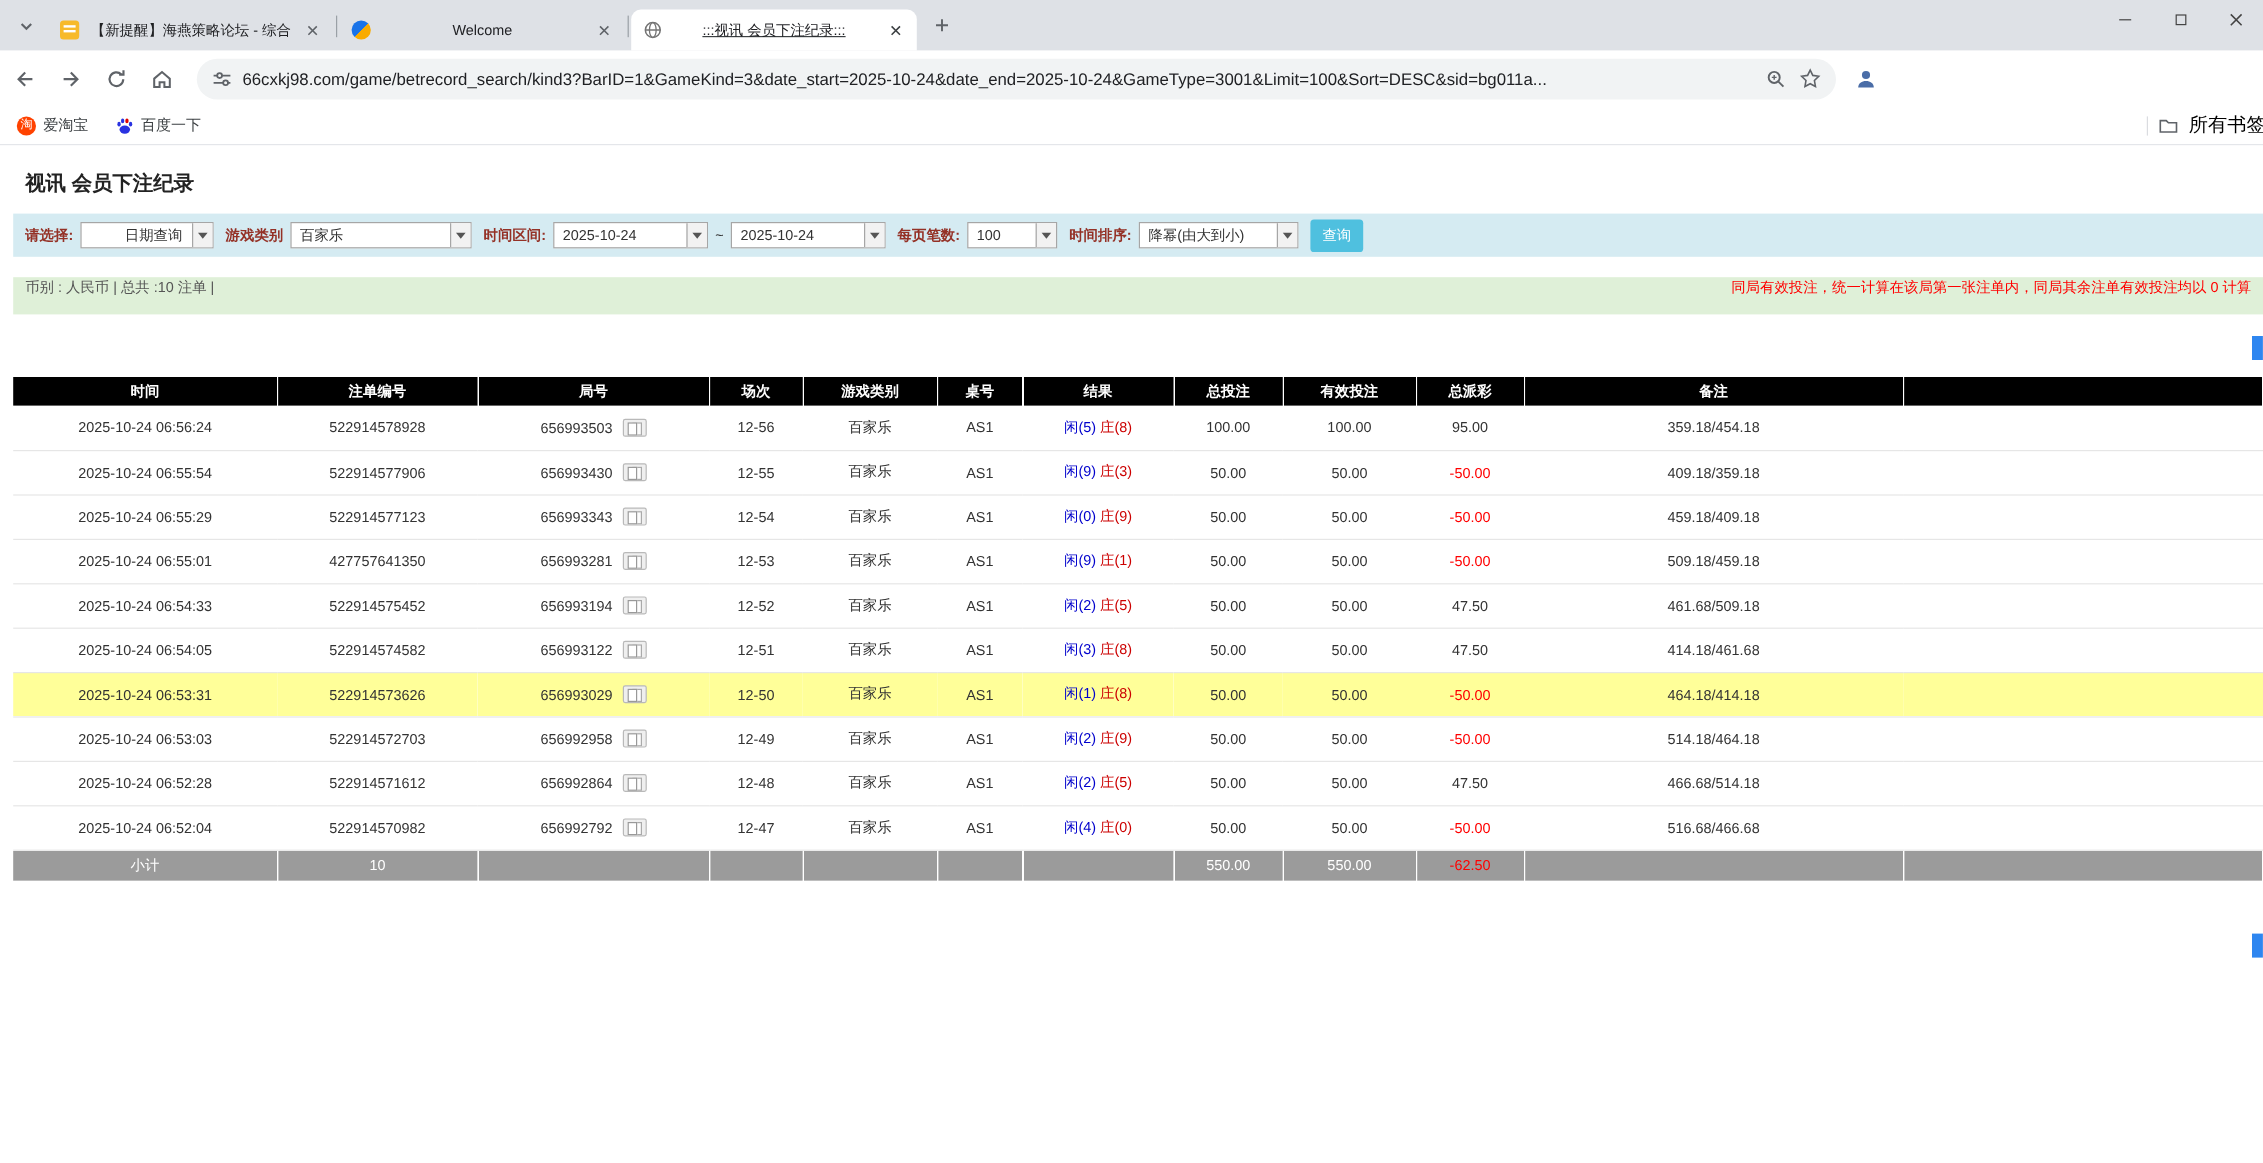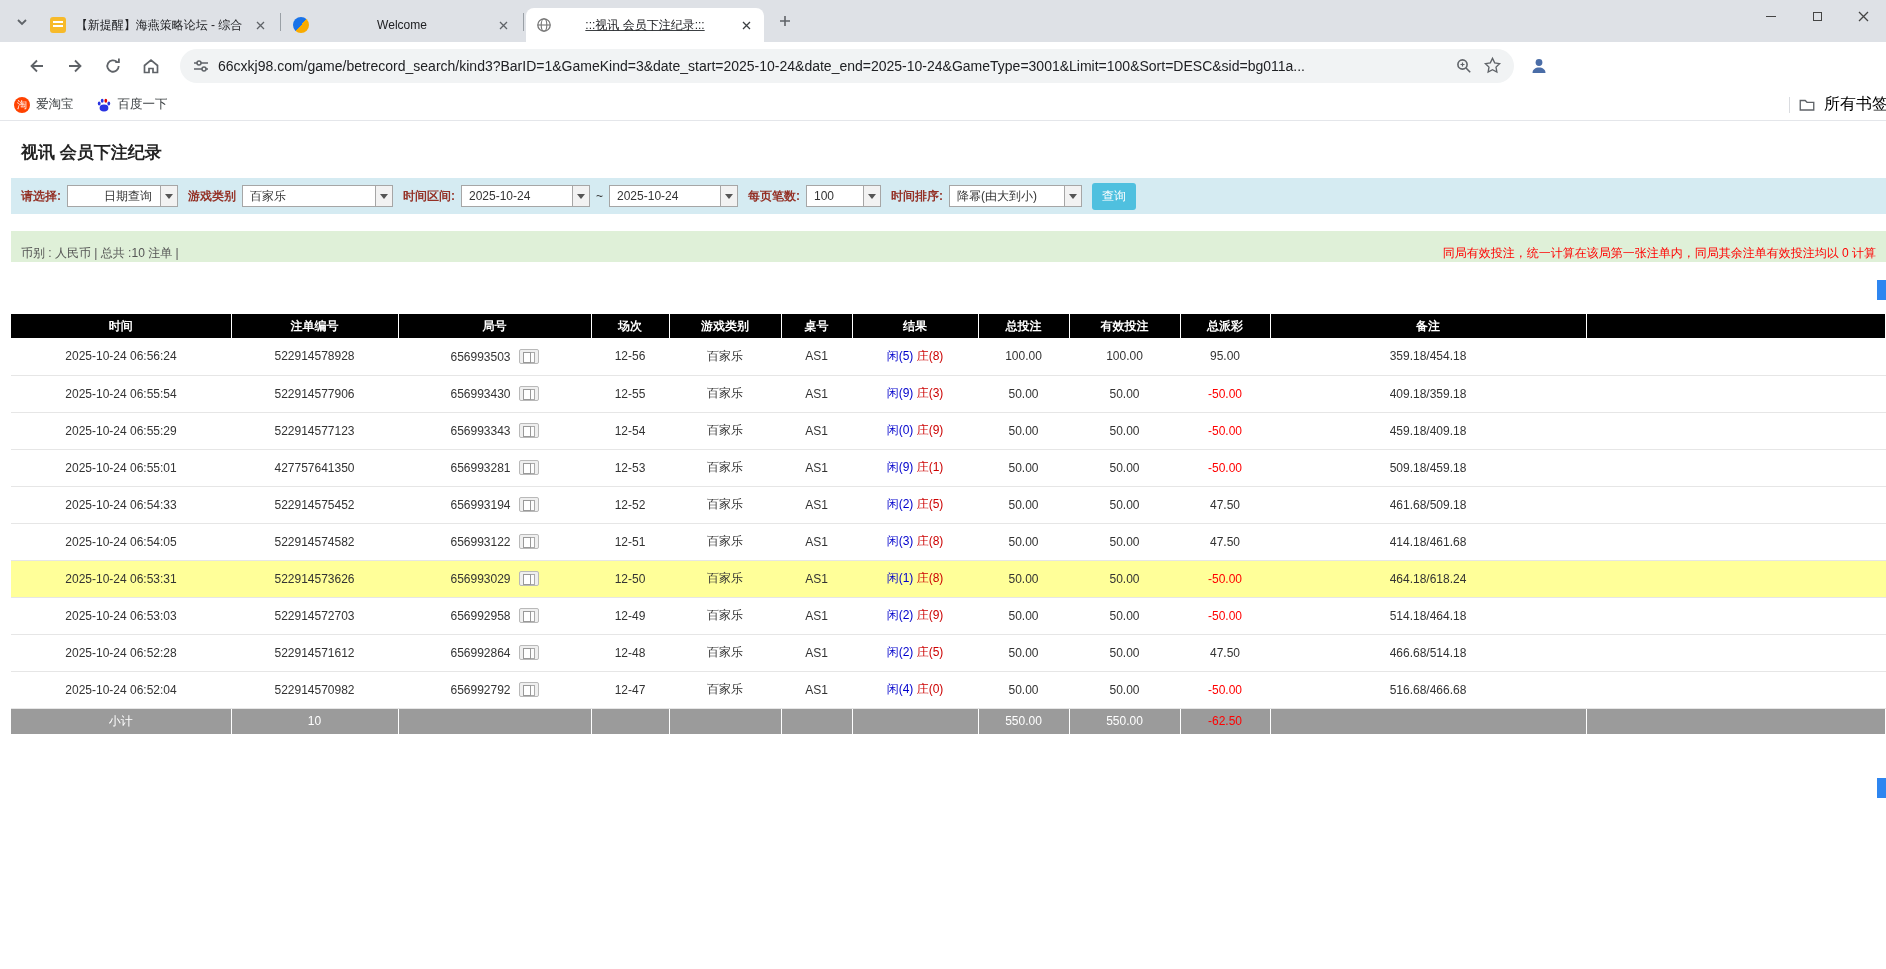--- a/index.html
+++ b/index.html
@@ -17,21 +17,21 @@
   .favicon { width:16px; height:16px; flex:none; position:relative; }
   .fav-forum { background:#F7BA2A; border-radius:3px; }
   .fav-forum::after { content:""; position:absolute; left:3px; top:4px; width:10px; height:2px; background:#fff; box-shadow:0 4px 0 #fff; }
   .fav-welcome { border-radius:8px; background:linear-gradient(135deg,#1A73E8 50%,#F9AB00 50%); }
   .new-tab-btn { width:26px; height:26px; margin:0 0 8px 8px; border:none; background:transparent; border-radius:50%; display:flex; align-items:center; justify-content:center; cursor:pointer; }
   .win-controls { position:absolute; right:0; top:0; display:flex; }
   .win-btn { width:46px; height:32px; display:flex; align-items:center; justify-content:center; cursor:pointer; }
   .min-glyph { width:10px; height:1px; background:#444; }
   .max-glyph { width:9px; height:9px; border:1px solid #444; }
 
-  .navbar { height:47px; background:#fff; display:flex; align-items:center; padding:0 20px; }
+  .navbar { height:47px; background:#fff; display:flex; align-items:center; padding:0 4px; }
   .nav-btn { width:34px; height:34px; flex:none; border-radius:50%; display:flex; align-items:center; justify-content:center; margin-right:4px; cursor:pointer; }
   .urlbar { flex:1; height:34px; background:#F1F3F4; border-radius:17px; display:flex; align-items:center; padding:0 12px; margin:0 8px; cursor:text; }
   .url-text { flex:1; font-size:14px; color:#202124; white-space:nowrap; overflow:hidden; margin:0 8px; }
   .urlbar .tail-icon { flex:none; margin-left:10px; cursor:pointer; }
   .avatar-btn { width:34px; height:34px; flex:none; border-radius:50%; display:flex; align-items:center; justify-content:center; cursor:pointer; }
   .nav-spacer { width:310px; flex:none; }
 
   .bookmarks { height:32px; background:#fff; display:flex; align-items:center; padding:0 14px; border-bottom:1px solid #E4E6EA; overflow:hidden; }
   .bm-item { display:flex; align-items:center; gap:6px; font-size:12.5px; color:#3C4043; margin-right:22px; cursor:pointer; white-space:nowrap; }
   .bm-right { margin-left:auto; display:flex; align-items:center; gap:8px; margin-right:-16px; }
@@ -46,21 +46,21 @@
   .flabel { color:#943126; font-weight:bold; margin:0 6px 0 10px; white-space:nowrap; }
   .sel { display:inline-flex; align-items:stretch; background:#fff; border:1px solid #A6A6A6; height:22px; cursor:pointer; }
   .sel .val { display:flex; align-items:center; padding:0 7px; color:#333; white-space:nowrap; }
   .sel .arrow-box { width:17px; border-left:1px solid #A6A6A6; background:#F2F2F2; display:flex; align-items:center; justify-content:center; }
   .tri-down { width:0; height:0; border-left:4px solid transparent; border-right:4px solid transparent; border-top:5px solid #555; }
   .tilde { margin:0 6px; color:#333; }
   .search-btn { background:#4FC0DF; color:#fff; border:none; padding:5px 10px; font-size:12px; border-radius:3px; margin-left:10px; cursor:pointer; }
   .w116 .val { width:92px;padding-left:36px; } .w156 .val { width:132px; } .w134 .val { width:110px; }
   .w80 .val { width:56px; } .w138 .val { width:114px; }
 
-  .greenbar { margin:17px 0 0 11px; height:31px; background:#DFF0D8; display:flex; align-items:flex-end; padding:0 10px; font-size:12px; color:#555; overflow:hidden; }
+  .greenbar { margin:17px 0 0 11px; height:31px; background:#DFF0D8; display:flex; align-items:flex-start; padding:0 10px; font-size:12px; color:#555; overflow:hidden; }
   .notice { margin-left:auto; color:#FF0000; white-space:nowrap; }
 
   table.bets { margin:52px 0 0 11px; width:calc(100% - 11px); border-collapse:collapse; table-layout:fixed; }
   table.bets thead th { background:#000; color:#fff; height:24px; font-size:12px; font-weight:bold; text-align:center; border-right:1px solid rgba(255,255,255,.35); overflow:hidden; white-space:nowrap; }
   table.bets tbody td { height:37px; text-align:center; font-size:12px; color:#333; border-bottom:1px solid #E6E6E6; overflow:hidden; white-space:nowrap; }
   tr.highlight td { background:#FFFF99; }
   .linkblue { color:#0066CC; cursor:pointer; }
   .player { color:#0000CC; } .banker { color:#CC0000; }
   .neg { color:#FF0000 !important; }
   table.bets tfoot td { background:#9B9B9B; color:#fff; height:26px; font-size:12px; text-align:center; border-right:1px solid #fff; border-bottom:1px solid #fff; overflow:hidden; }
@@ -427,21 +427,21 @@
     <td>12-50</td>
     <td>百家乐</td>
     <td>AS1</td>
     <td>
       <span class="player">闲(1)</span>
       <span class="banker">庄(8)</span>
     </td>
     <td class="linkblue">50.00</td>
     <td>50.00</td>
     <td class="neg">-50.00</td>
-    <td>464.18/618.24</td>
+    <td>464.18/414.18</td>
     <td></td>
   </tr>
         <tr>
     <td>2025-10-24 06:53:03</td>
     <td>522914572703</td>
     <td>
       <span>656992958</span><span class="card-icon"></span>
     </td>
     <td>12-49</td>
     <td>百家乐</td>

